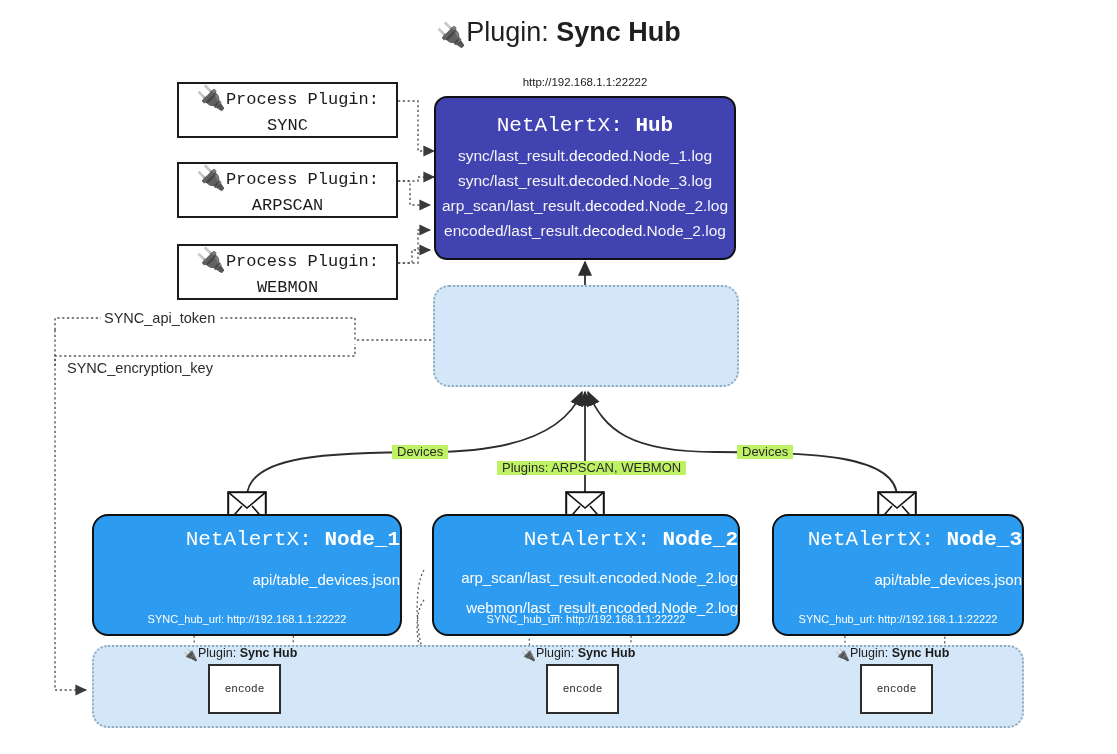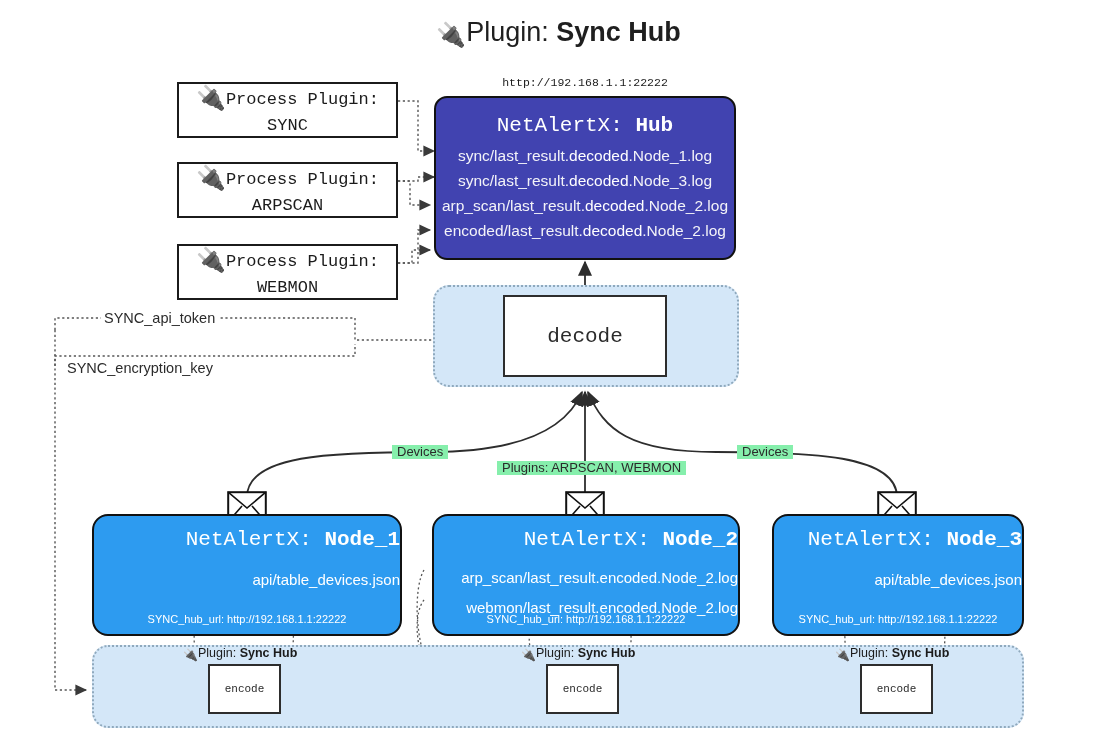--- a/index.html
+++ b/index.html
@@ -50,21 +50,21 @@
   .node{background:#2d9bf0;border:2.5px solid #111;border-radius:16px;color:#fff;
         display:flex;flex-direction:column;align-items:flex-end;gap:9px;}
   .node .n-title{font-family:"Liberation Mono","DejaVu Sans Mono",monospace;
         font-size:21px;margin-top:12px;white-space:nowrap;}
   .node .n-title b{font-weight:700;}
   .node .n-line{font-size:15px;white-space:nowrap;color:#ffffff;margin-top:11px;}
   .node .n-foot{font-size:11px;white-space:nowrap;color:#ffffff;
         position:absolute;left:0;width:100%;text-align:center;bottom:9px;}
 
   
-  .wlabel{font-size:13px;color:#2b2b2b;background:#86efac;white-space:nowrap;
+  .wlabel{font-size:13px;color:#2b2b2b;background:#bef264;white-space:nowrap;
           text-align:left;line-height:1.1;}
   .keylabel{font-size:14.5px;color:#2b2b2b;background:#ffffff;white-space:nowrap;padding:0 3px;}
 
   .plugin-tag{font-size:12.5px;color:#1b1b1b;white-space:nowrap;background:transparent;}
   .plugin-tag b{font-weight:700;}
   .plugin-tag .plug{font-size:12px;}
 </style>
 </head>
 <body>
 
@@ -134,44 +134,41 @@
   <div class="abs procbox" style="left:177px;top:154px;width:221px;height:56px;">
     <div class="l1"><span class="plug">🔌</span><span>Process Plugin:</span></div>
     <div class="l2">ARPSCAN</div>
   </div>
 
   <div class="abs procbox" style="left:177px;top:236px;width:221px;height:56px;">
     <div class="l1"><span class="plug">🔌</span><span>Process Plugin:</span></div>
     <div class="l2">WEBMON</div>
   </div>
 
-  <div class="abs url-label" style="left:470px;top:76px;width:230px;font-family:Liberation Mono, monospace;">http://192.168.1.1:22222</div>
+  <div class="abs url-label" style="left:470px;top:76px;width:230px;">http://192.168.1.1:22222</div>
 
   <div class="abs hub" style="left:434px;top:96px;width:302px;height:164px;">
     <div class="hub-title">
       <span>NetAlertX:</span> <b>Hub</b>
     </div>
     <div class="logline">
       <span>sync/last_result.</span><b>decoded</b><span>.Node_1.log</span>
     </div>
     <div class="logline">
       <span>sync/last_result.</span><b>decoded</b><span>.Node_3.log</span>
     </div>
     <div class="logline">
       <span>arp_scan/last_result.</span><b>decoded</b><span>.Node_2.log</span>
     </div>
     <div class="logline">
       <span>encoded/last_result.</span><b>decoded</b><span>.Node_2.log</span>
     </div>
   </div>
 
   <div class="abs bandbox" style="left:433px;top:285px;width:306px;height:102px;"></div>
-  <div class="abs whitebox decode" style="left:503px;top:295px;width:164px;height:82px;">
-    <span>decode</span>
-  </div>
 
   <div class="abs keylabel" style="left:101px;top:318px;transform:translateY(-50%);">SYNC_api_token</div>
   <div class="abs keylabel" style="left:64px;top:368px;transform:translateY(-50%);">SYNC_encryption_key</div>
 
   <div class="abs wlabel" style="left:392px;top:445px;padding:0 5px;">Devices</div>
   <div class="abs wlabel" style="left:497px;top:461px;padding:0 5px;">Plugins: ARPSCAN, WEBMON</div>
   <div class="abs wlabel" style="left:737px;top:445px;padding:0 5px;">Devices</div>
 
   <svg class="abs" style="left:227px;top:491px;" width="40" height="32" viewBox="0 0 40 32">
     <rect x="1.2" y="1.2" width="37.6" height="29.6" fill="#fff" stroke="#111" stroke-width="2"></rect>

